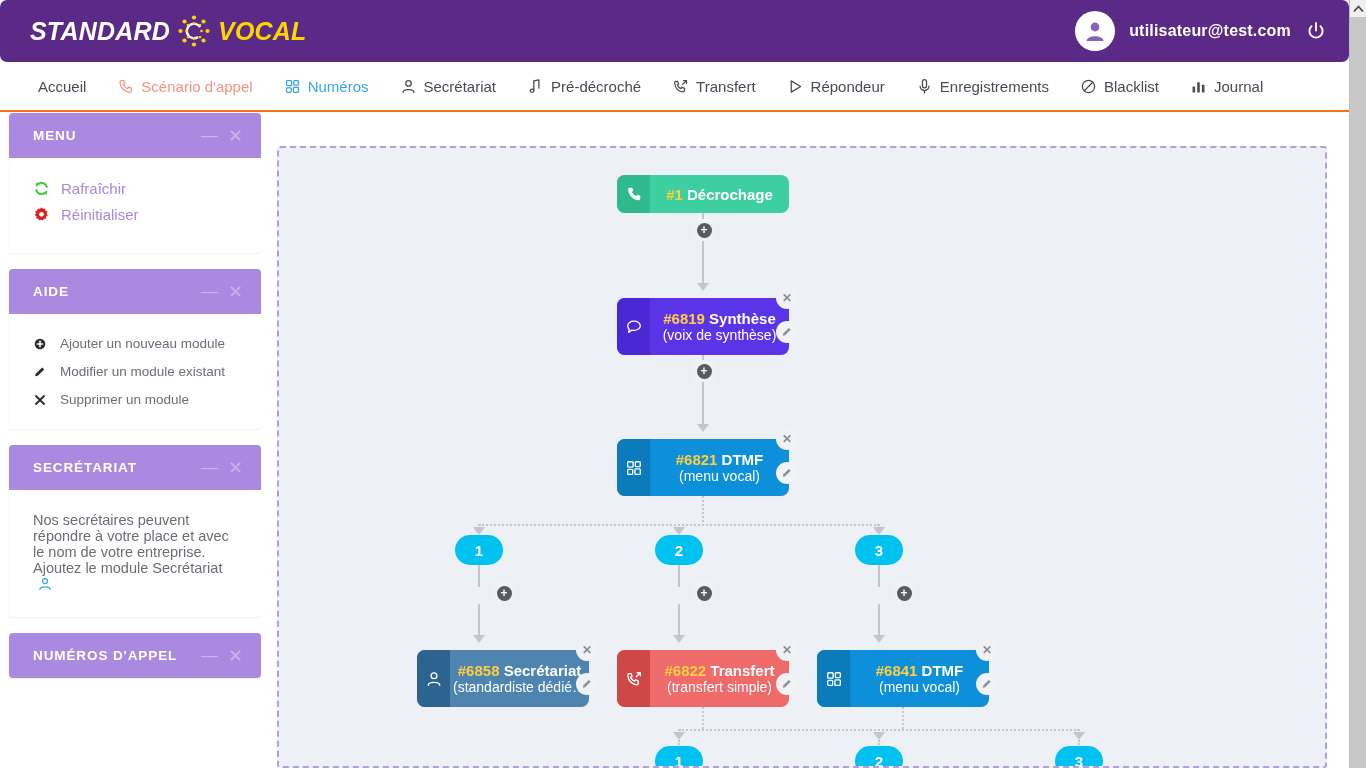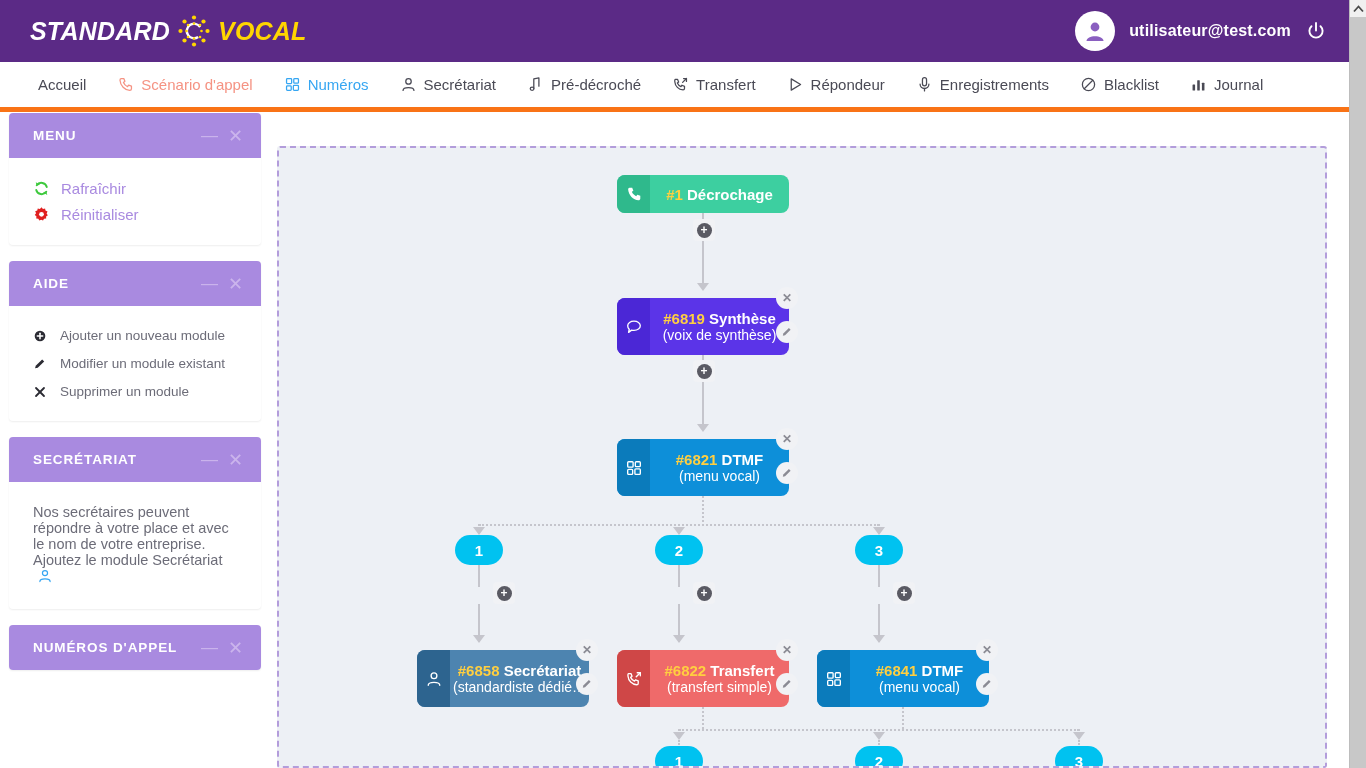--- a/index.html
+++ b/index.html
@@ -11,54 +11,54 @@
   }
   #app { position: relative; width: 1366px; height: 768px; background:#fff; }
 
   
   .scrollbar { position:absolute; top:0; right:0; width:17px; height:768px; background:#c8c8c8; border-left:1px solid #bdbdbd; }
   .scrollbar .sb-up { position:absolute; top:0; left:0; width:17px; height:17px; background:#f0f0f0; display:flex; align-items:center; justify-content:center; }
   .scrollbar .sb-up svg { display:block; }
   .scrollbar .sb-thumb { position:absolute; top:17px; left:0; width:17px; height:0px; background:#c8c8c8; }
 
   
-  .header { position:absolute; top:0; left:0; width:1349px; height:62px; background:#5b2a86; display:flex; align-items:center; }
+  .header { position:absolute; top:0; left:0; width:1349px; height:62px; background:#5b2a86; display:flex; align-items:center;border-radius:7px; }
   .logo { display:flex; align-items:center; margin-left:30px; }
   .logo-word1 { color:#ffffff; font-size:25px; font-weight:bold; letter-spacing:0.2px; font-style:italic; font-family:"Liberation Sans", sans-serif; }
   .logo-word2 { color:#ffd500; font-size:25px; font-weight:bold; letter-spacing:0.2px; font-style:italic; font-family:"Liberation Sans", sans-serif; }
   .logo-mark { width:40px; height:40px; margin:0 4px; position:relative; }
   .header-right { margin-left:auto; display:flex; align-items:center; margin-right:22px; gap:14px; }
   .avatar { width:40px; height:40px; border-radius:50%; background:#ffffff; display:flex; align-items:center; justify-content:center; }
   .user-email { color:#ffffff; font-size:16px; font-weight:bold; letter-spacing:0.2px; }
   .power-btn { width:22px; height:22px; display:flex; align-items:center; justify-content:center; cursor:pointer; }
 
   
   .nav { position:absolute; top:62px; left:0; width:1349px; height:50px; background:#ffffff;
-         border-bottom:5px solid #f97316; display:flex; align-items:center; }
+         border-bottom:2px solid #f97316; display:flex; align-items:center; }
   .nav-inner { display:flex; align-items:center; margin-left:38px; }
   .nav-item { display:flex; align-items:center; gap:7px; font-size:15px; color:#4a4a55; margin-right:31px; cursor:pointer; white-space:nowrap; }
   .nav-item .nav-ico { display:flex; align-items:center; }
   .nav-item.is-accent { color:#f59383; }
   .nav-item.is-active { color:#36a6f2; }
 
   
   .body { position:absolute; top:113px; left:0; width:1349px; height:655px; background:#ffffff; }
 
   
   .sidebar { position:absolute; top:0; left:9px; width:252px; }
   .panel { background:#ffffff; border-radius:4px; margin-bottom:16px; box-shadow:0 1px 2px rgba(0,0,0,0.07); overflow:hidden; }
   .panel-head { background:#a98ae0; height:45px; display:flex; align-items:center; padding:0 18px 0 24px; }
   .panel-title { color:#ffffff; font-size:13.5px; font-weight:bold; letter-spacing:0.9px; }
   .panel-ctrls { margin-left:auto; display:flex; align-items:center; gap:10px; color:#d7c6f2; }
   .panel-min { font-size:17px; line-height:1; cursor:pointer; color:#cbb4ec; }
   .panel-close { font-size:18px; line-height:1; cursor:pointer; color:#cbb4ec; }
   .panel-body { padding:22px 24px 22px 24px; }
 
   .menu-link { display:flex; align-items:center; gap:11px; font-size:15px; color:#a98ae0; margin-bottom:9px; cursor:pointer; }
-  .menu-link:last-child { margin-bottom:0; }
+  .menu-link:last-child { margin-bottom:8px; }
   .aide-row { display:flex; align-items:center; gap:13px; font-size:13.5px; color:#6c6c78; margin-bottom:13px; cursor:pointer; }
   .aide-row:last-child { margin-bottom:0; }
   .aide-ico { width:14px; display:flex; justify-content:center; align-items:center; color:#2b2b33; font-size:13px; }
   .sec-text { font-size:14.5px; line-height:16px; color:#6c6c78; }
 
   
   .canvas { position:absolute; top:33px; left:277px; width:1050px; height:622px;
             background:#edf0f5; border:2px dashed #b39ddb; border-radius:3px; overflow:hidden; }
 
   .node { position:absolute; border-radius:8px; display:flex; align-items:stretch; overflow:visible; }

